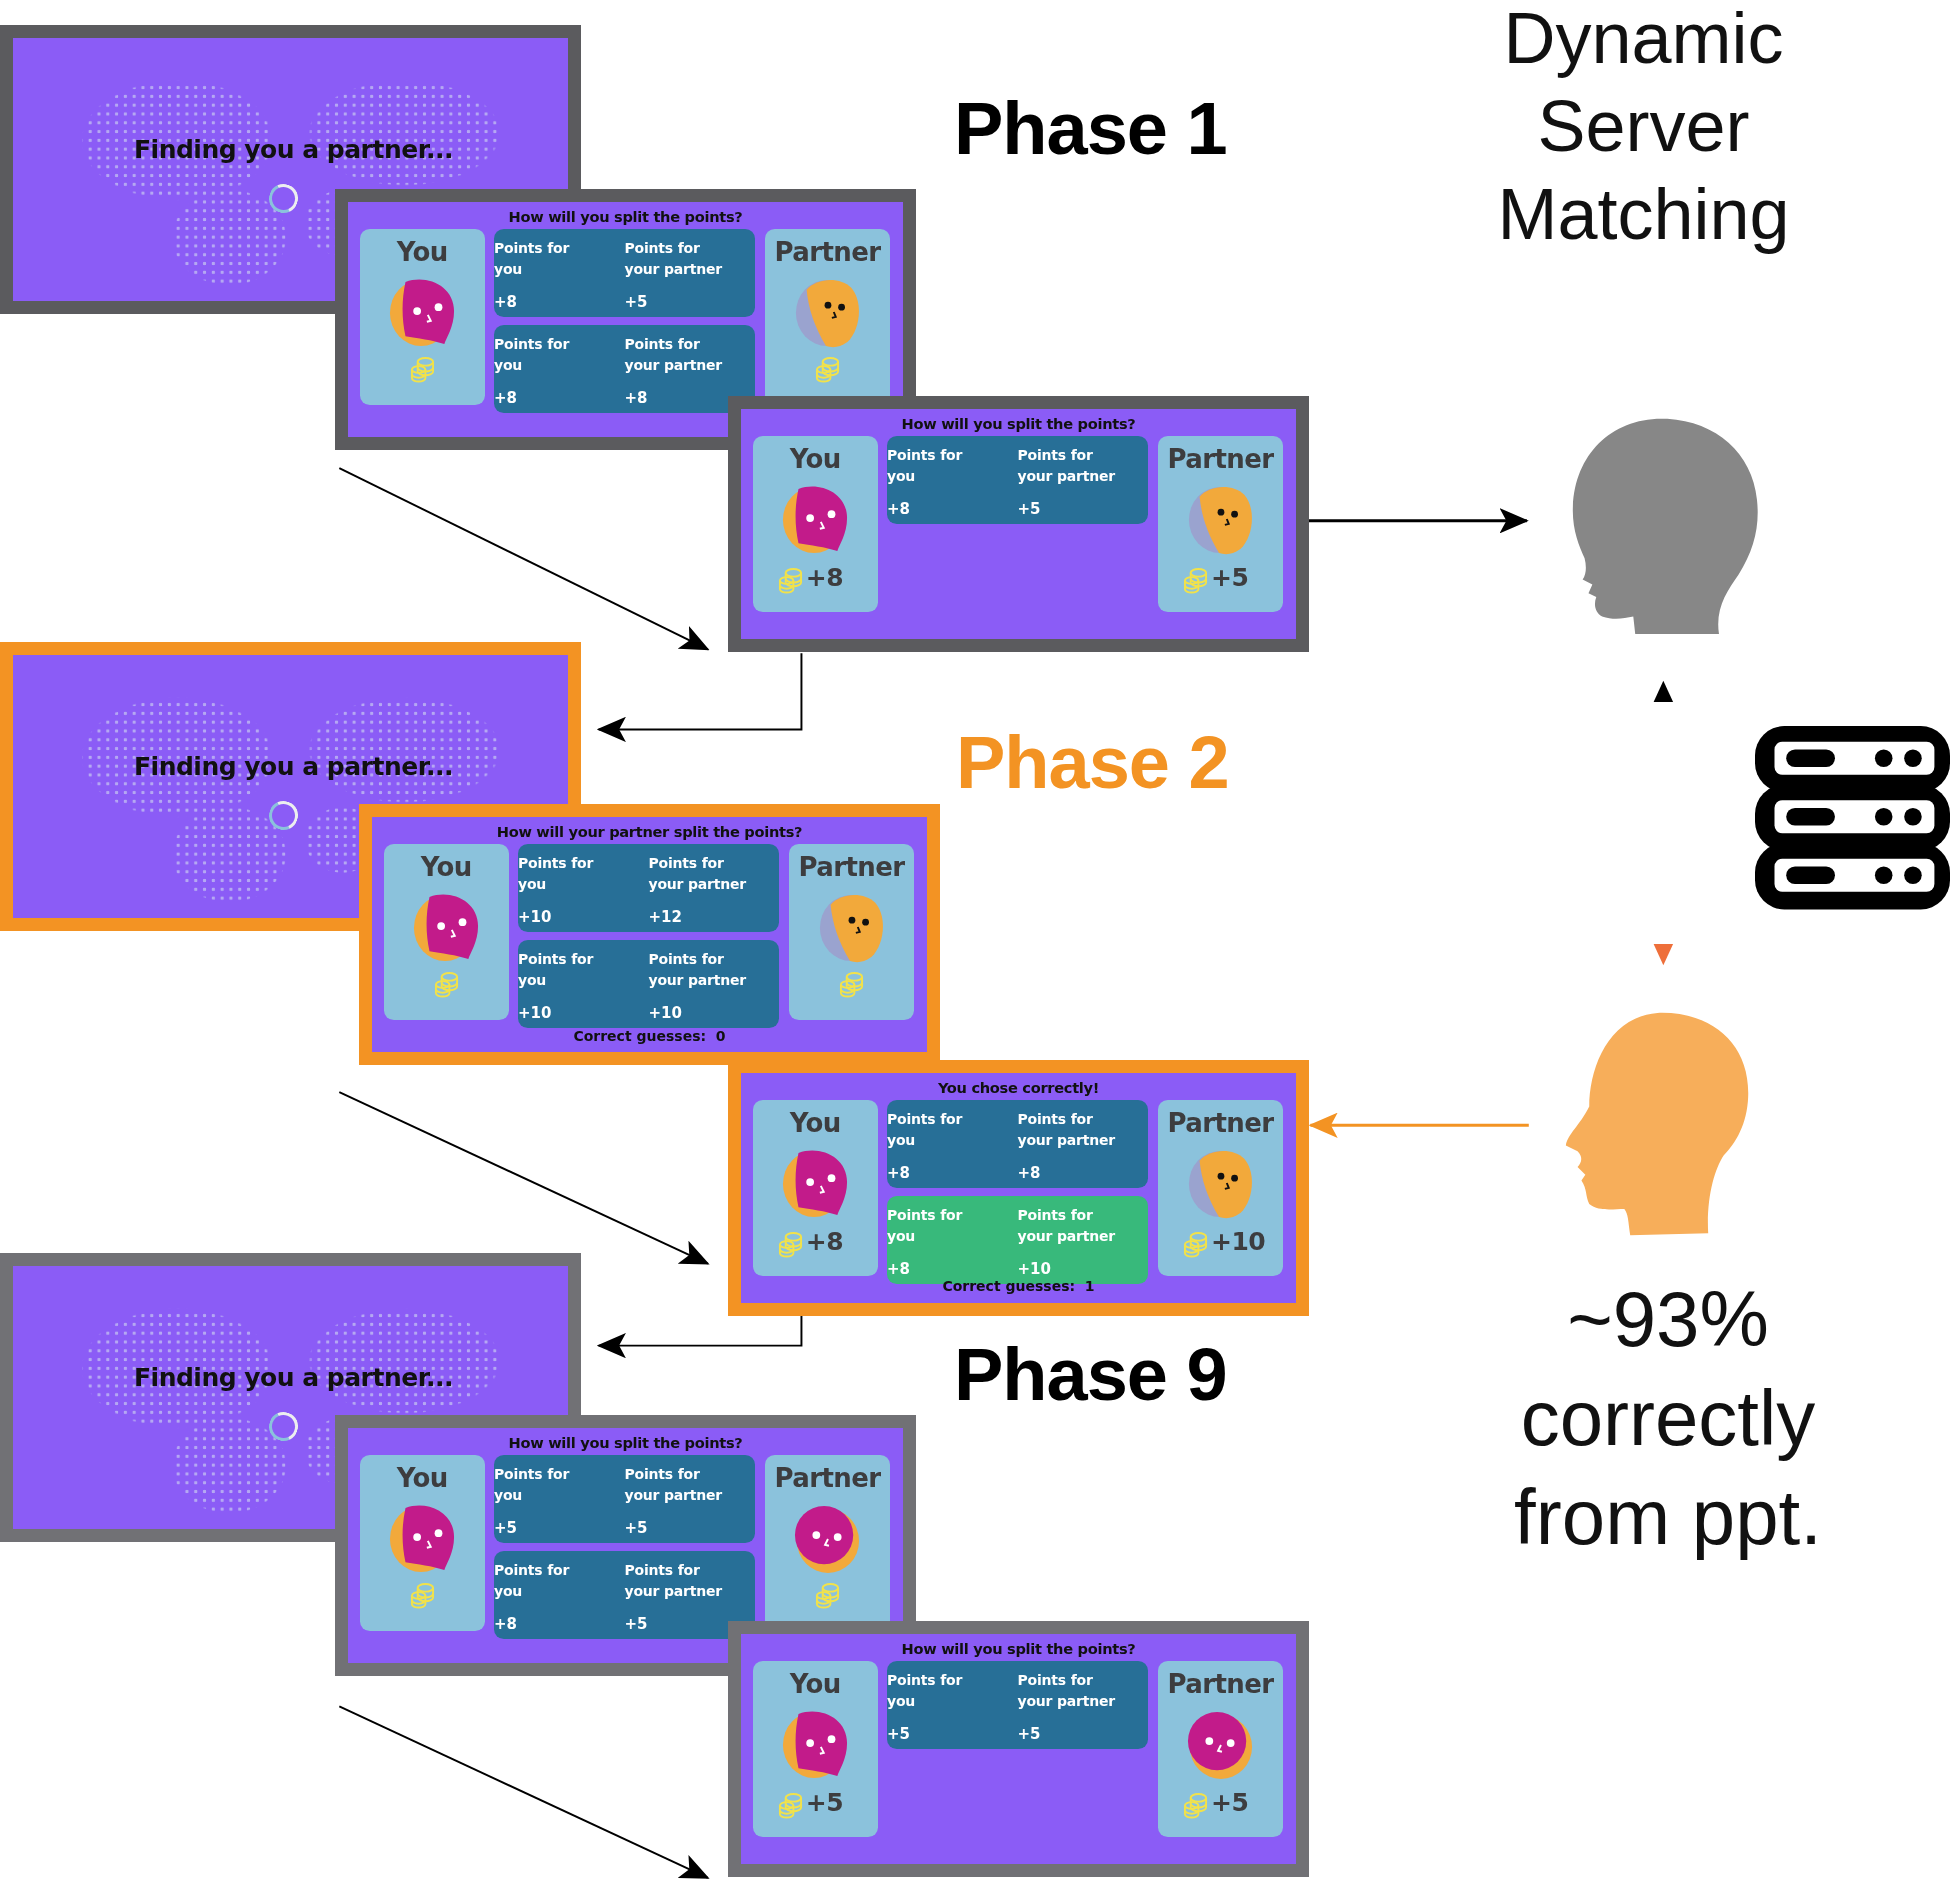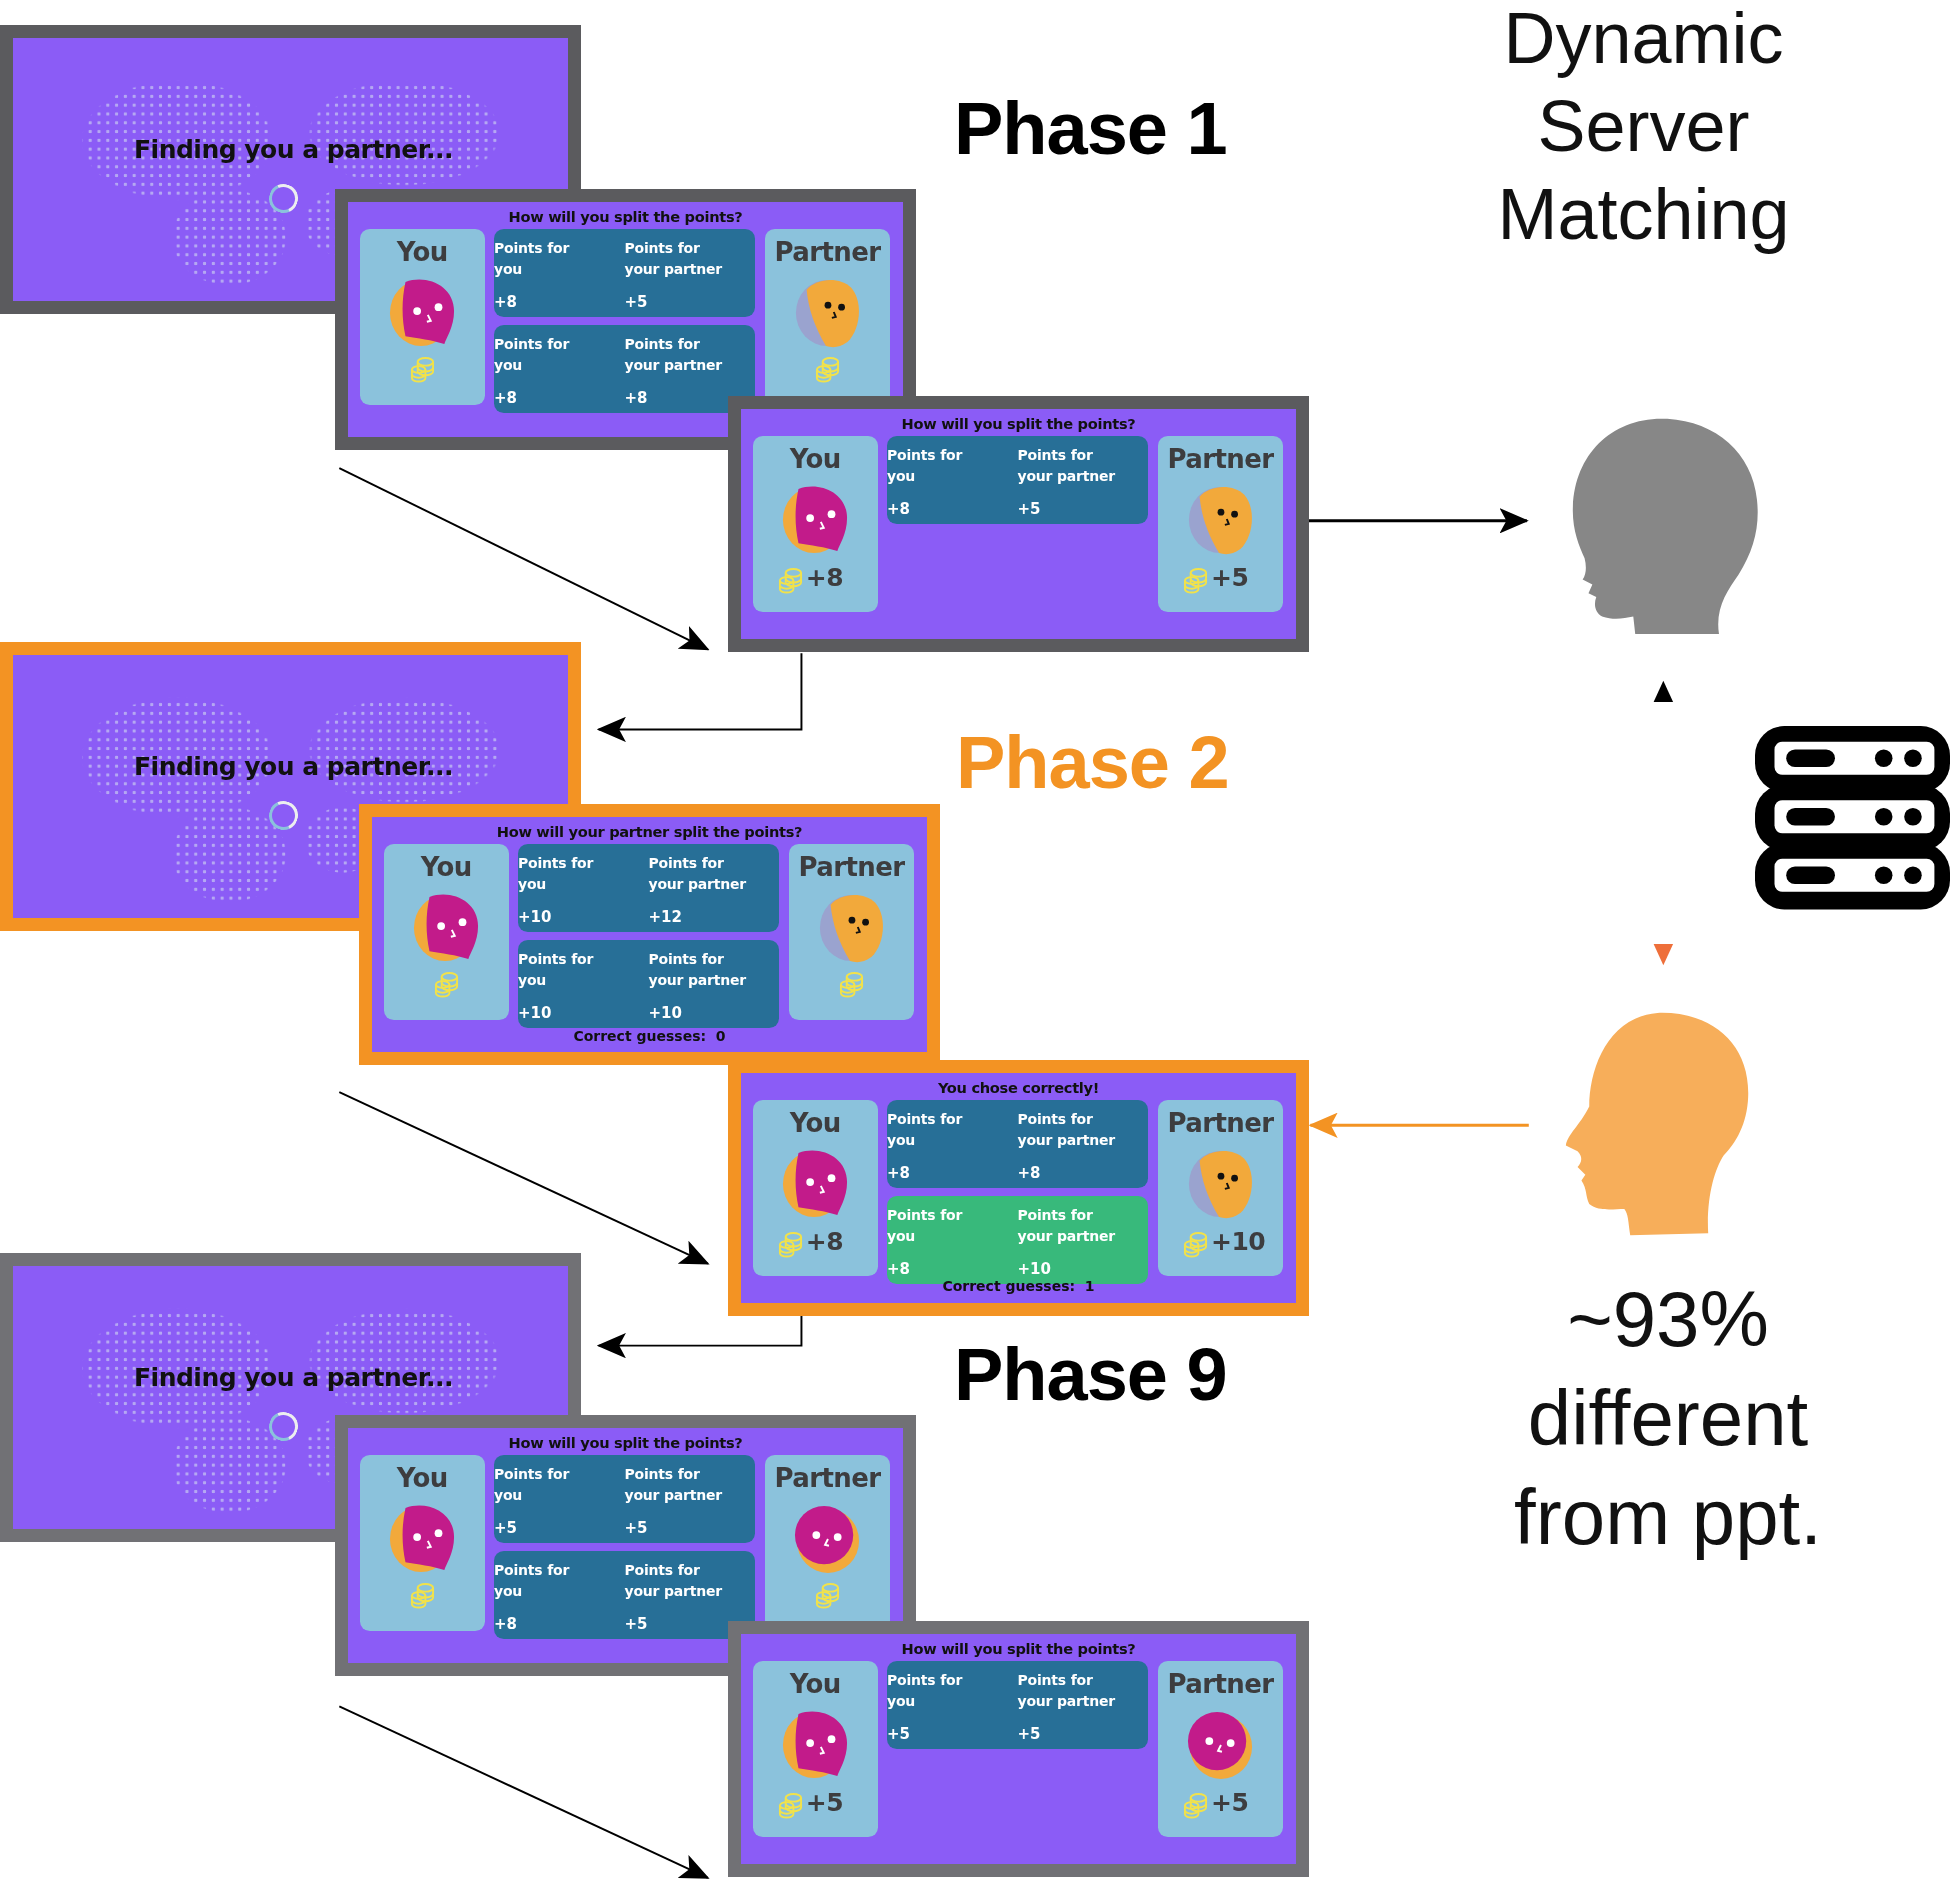--- a/index.html
+++ b/index.html
@@ -563,16 +563,16 @@
       <circle cx="162" cy="155" r="9"></circle>
   </g>
 </svg>
 
 <svg class="abs" style="left:1560px; top:1009px;" width="195" height="234" viewBox="0 0 200 240">
   <path fill="#f7ae5a" d="M100,4 C155,2 195,35 193,90 C192,118 180,138 168,150 C158,165 150,195 152,230 L72,232 C70,218 70,210 66,205 C55,205 40,208 30,200 C26,192 28,185 22,176 L26,170 L18,162 C22,158 24,152 18,146 L6,140 C8,128 20,120 30,100 C30,60 50,8 100,4 Z"></path>
 </svg>
 
 <div class="big-note" style="left:1468px; top:1270px; width:400px;">
   <div>~93%</div>
-  <div>different</div>
+  <div>correctly</div>
   <div>from ppt.</div>
 </div>
 
 
 </body></html>

